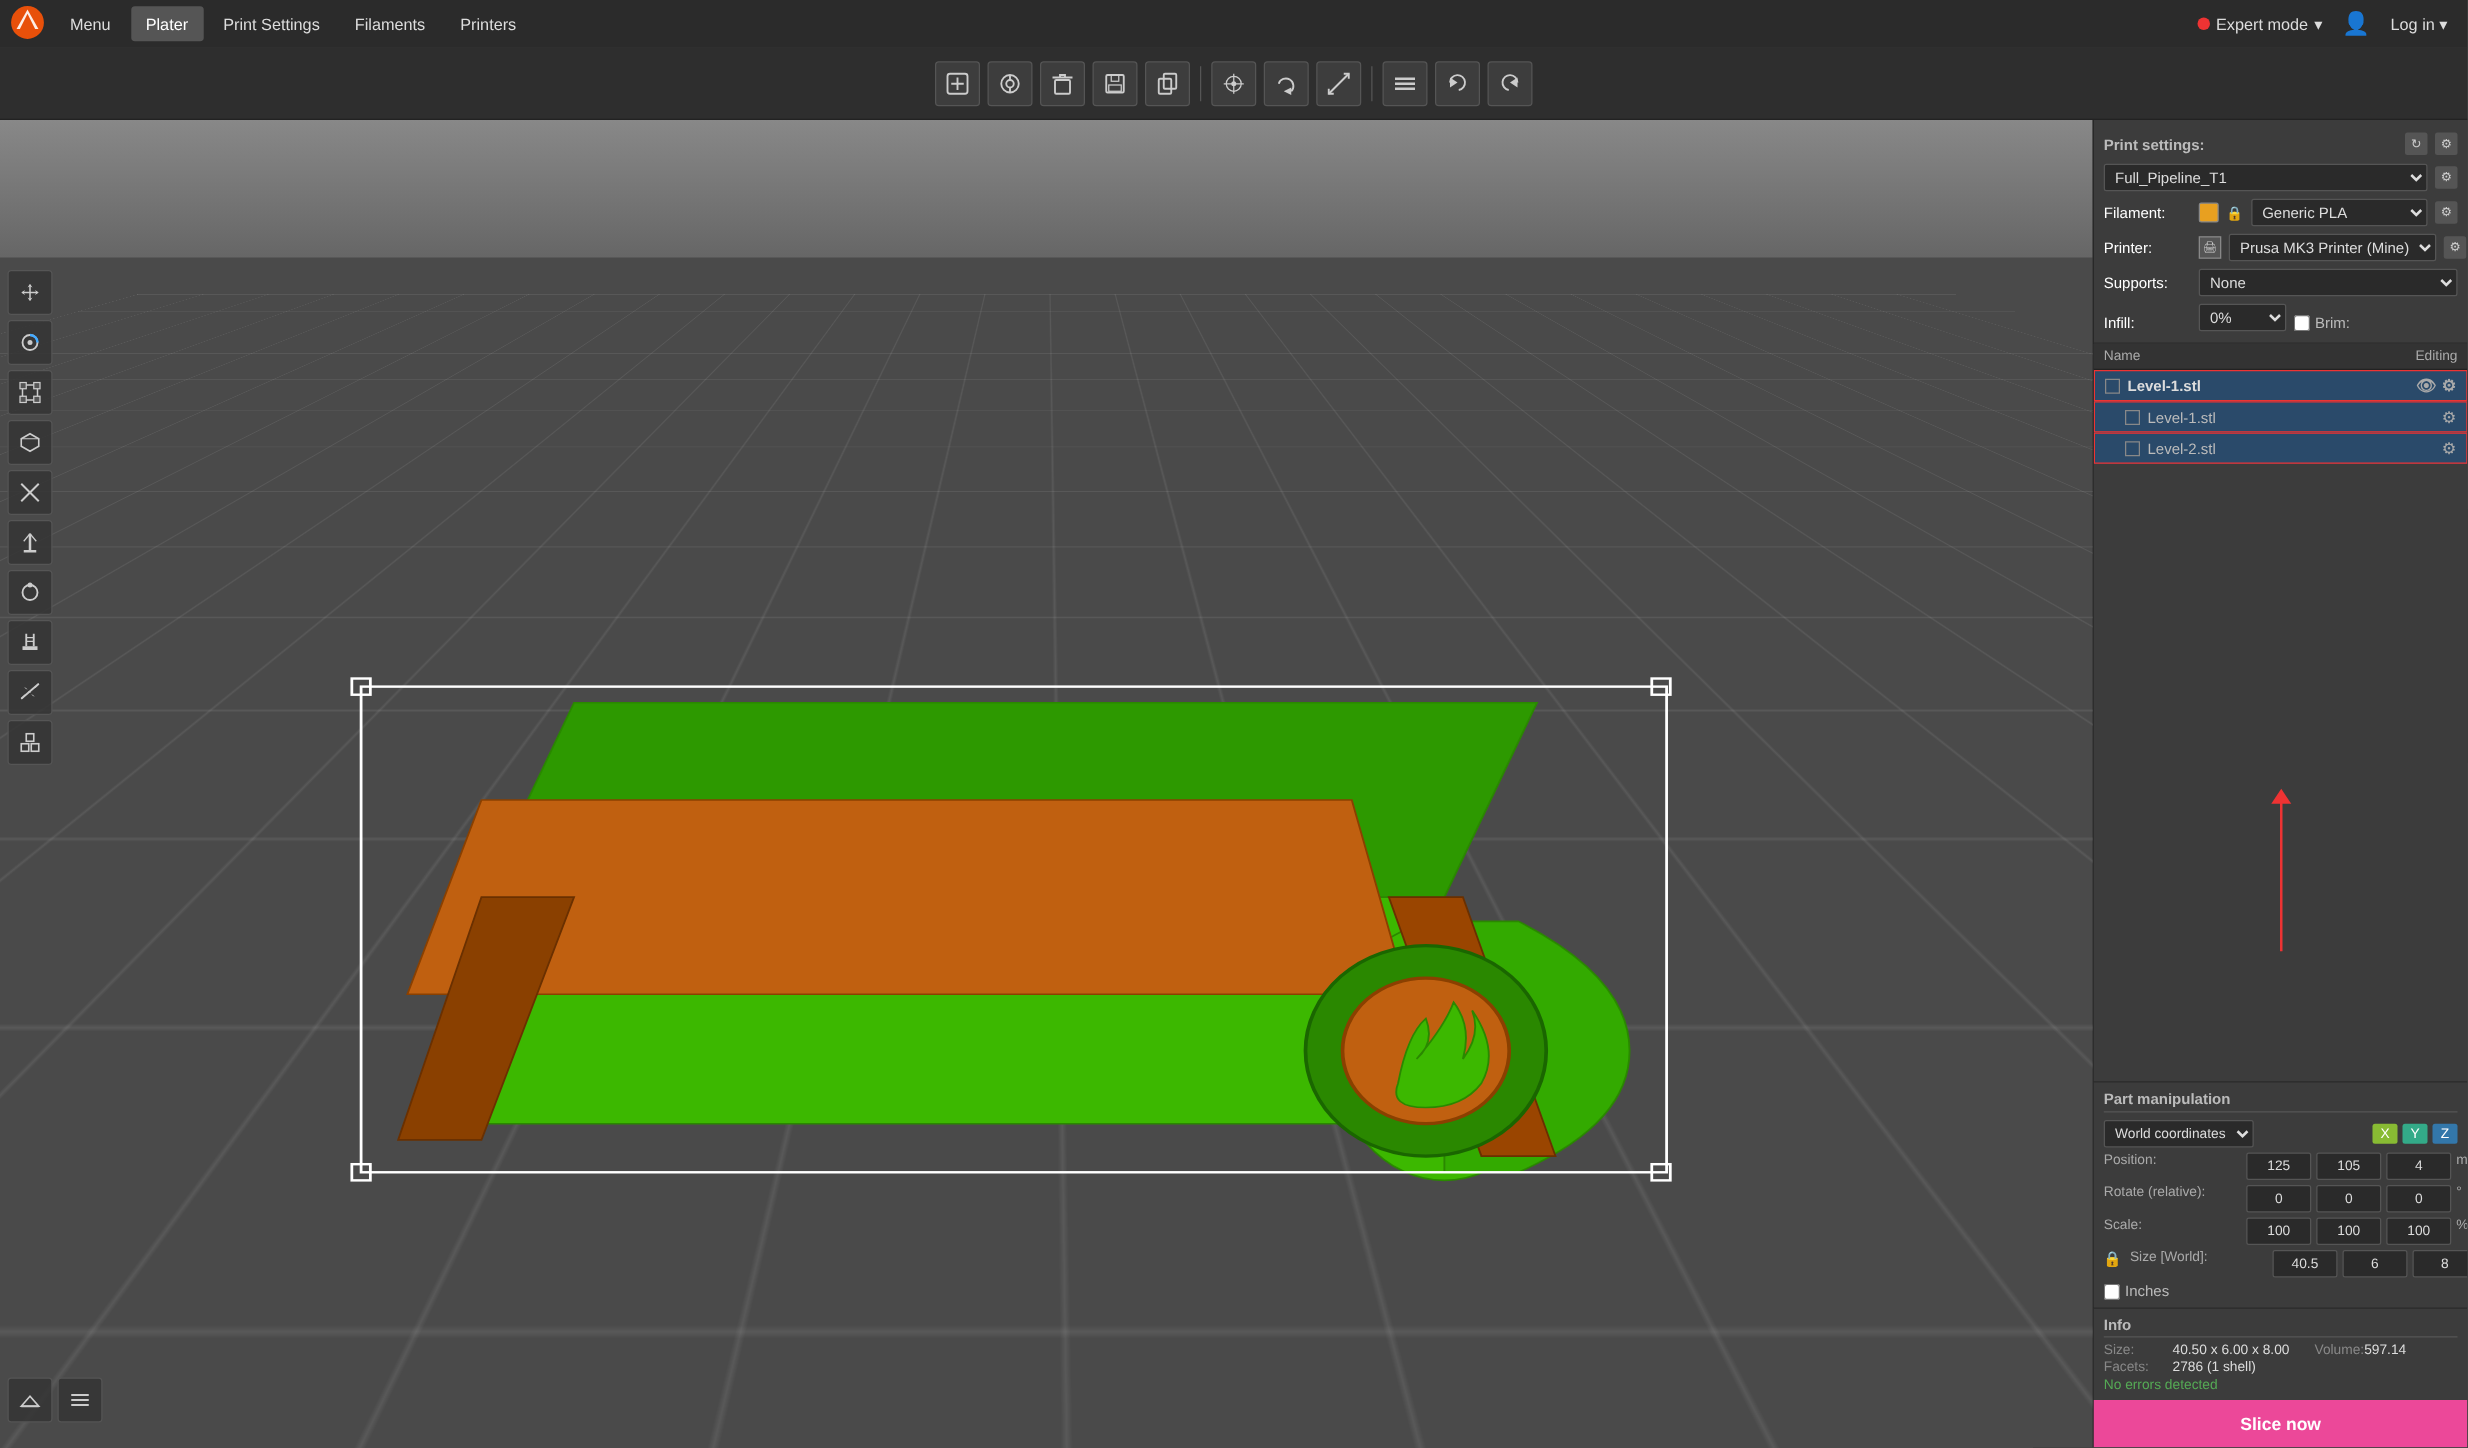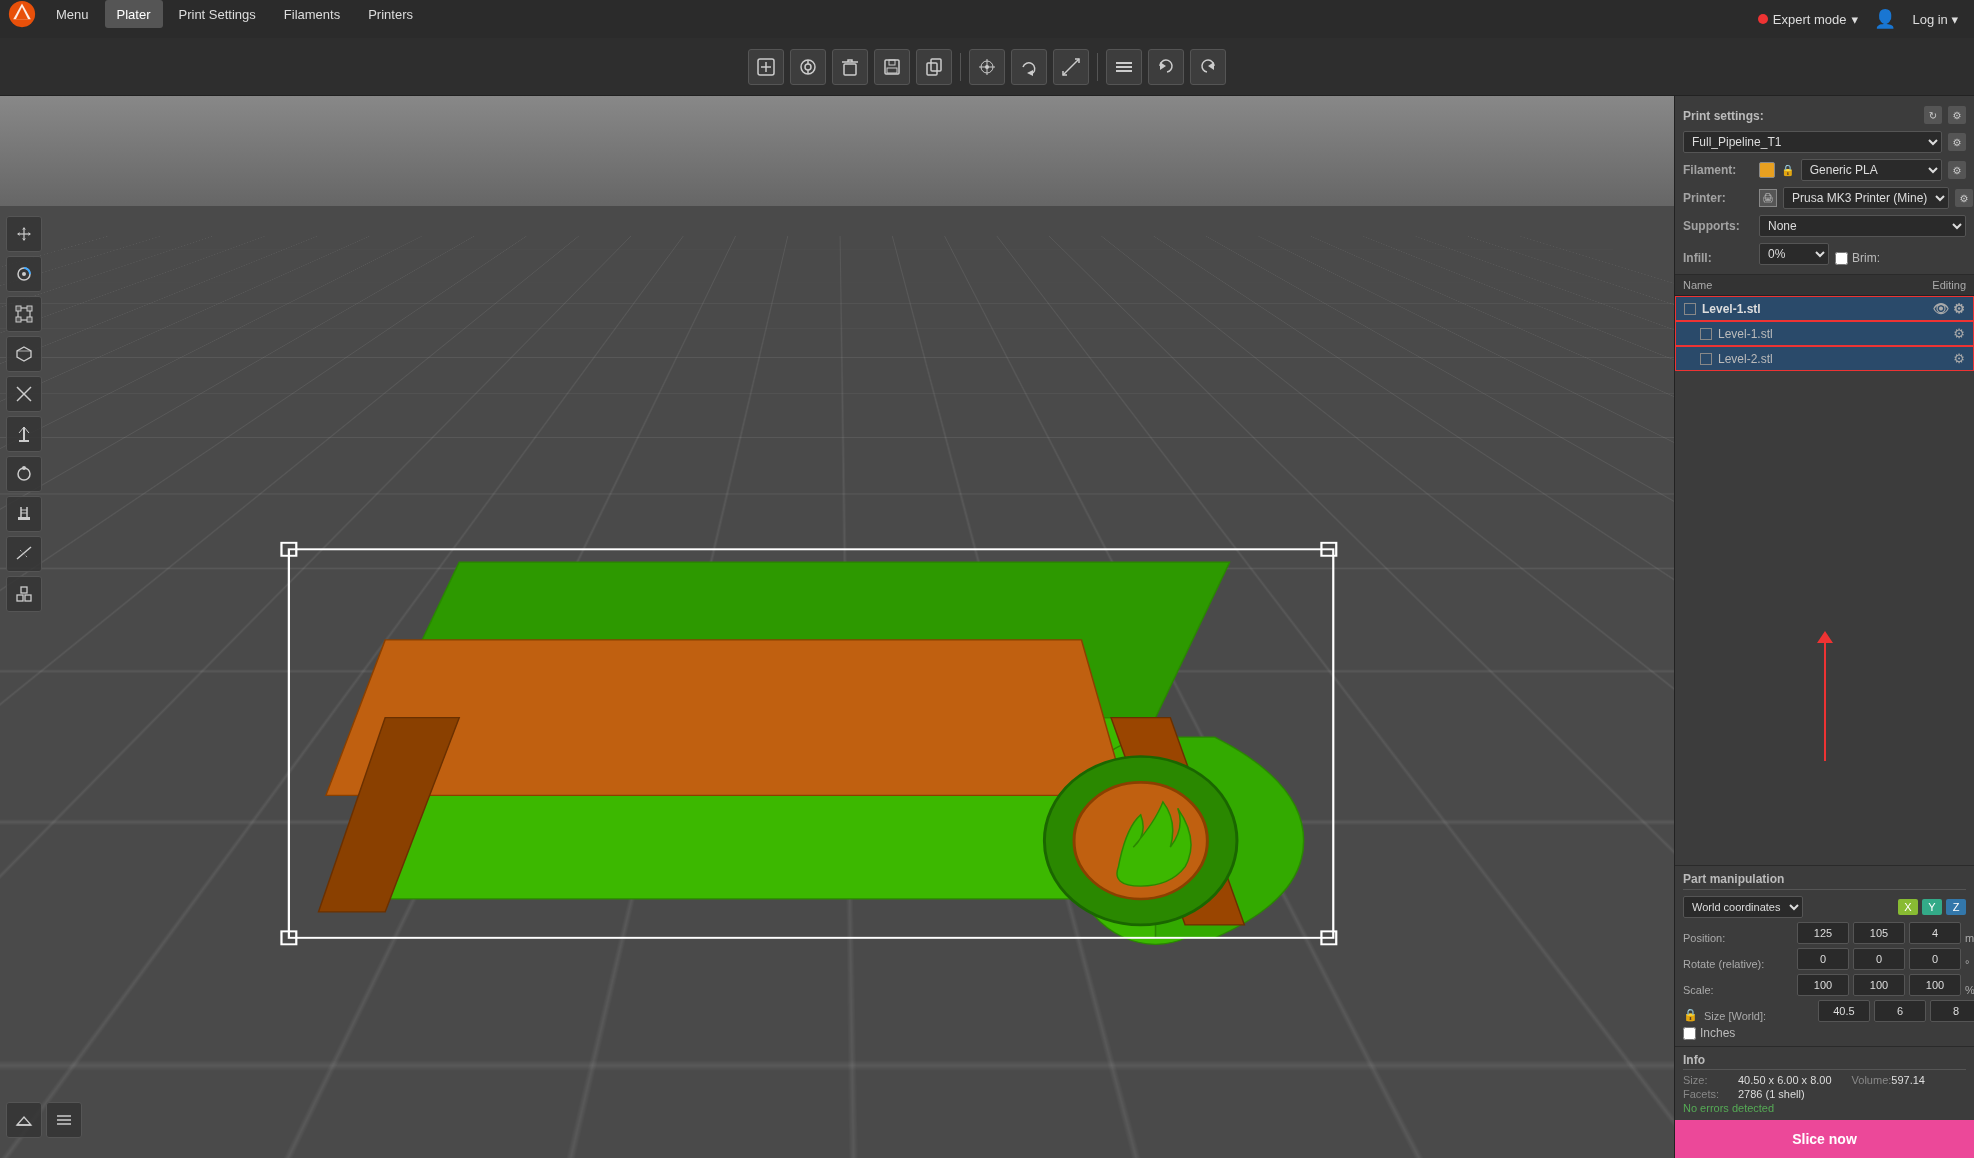--- a/index.html
+++ b/index.html
@@ -12,20 +12,21 @@
       background: #3a3a3a;
       display: flex;
       flex-direction: column;
     }
 
     
     .top-nav {
       height: 38px;
       background: #2b2b2b;
       display: flex;
+      align-items: center;
       padding: 0 8px;
       gap: 4px;
       flex-shrink: 0;
       z-index: 100;
     }
     .nav-logo {
       width: 28px;
       height: 28px;
       margin-right: 4px;
     }
@@ -198,25 +199,24 @@
       padding: 6px 8px;
       border-bottom: 1px solid #2a2a2a;
     }
     .settings-row {
       display: flex;
       align-items: center;
       gap: 6px;
       padding: 3px 0;
     }
     .settings-label {
-      color: #a3a3a3;
+      color: #ffffff;
       font-size: 12px;
       width: 70px;
       flex-shrink: 0;
-      font-weight: bold;
     }
     .settings-select {
       flex: 1;
       height: 22px;
       background: #2a2a2a;
       border: 1px solid #555;
       border-radius: 2px;
       color: #ddd;
       font-size: 12px;
       padding: 0 4px;
@@ -413,21 +413,21 @@
       background: #2a2a2a;
       border: 1px solid #555;
       border-radius: 2px;
       color: #ddd;
       font-size: 11px;
       text-align: center;
       padding: 0 3px;
     }
     .manip-row {
       display: flex;
-      align-items: flex-end;
+      align-items: flex-start;
       gap: 4px;
       margin-bottom: 4px;
     }
     .manip-label {
       width: 110px;
       font-size: 11px;
       color: #aaa;
       flex-shrink: 0;
     }
     .manip-unit {

